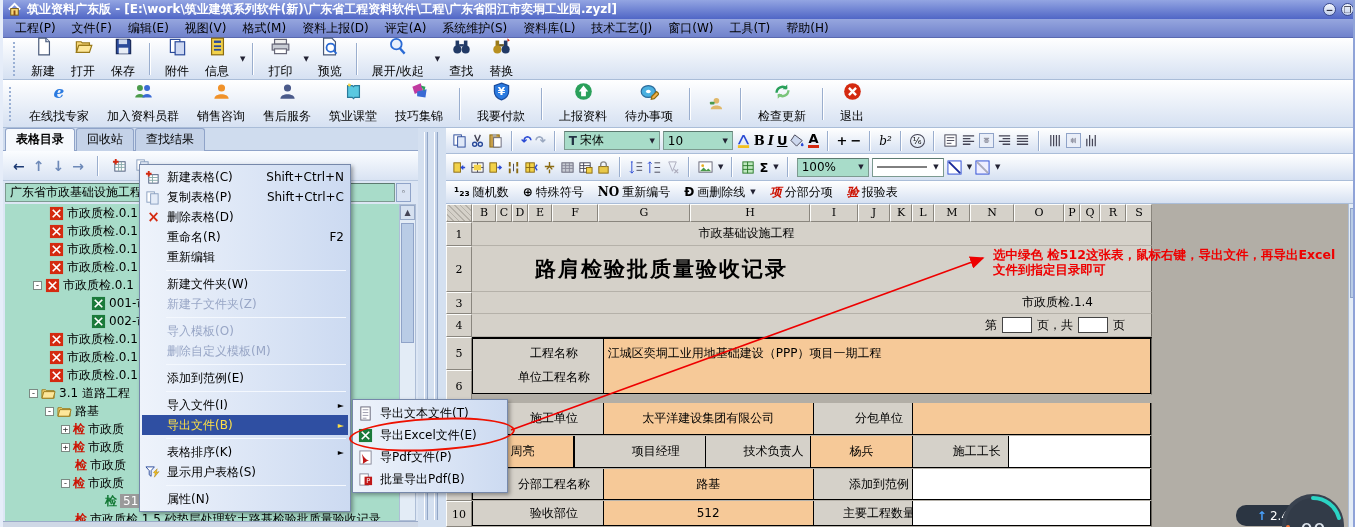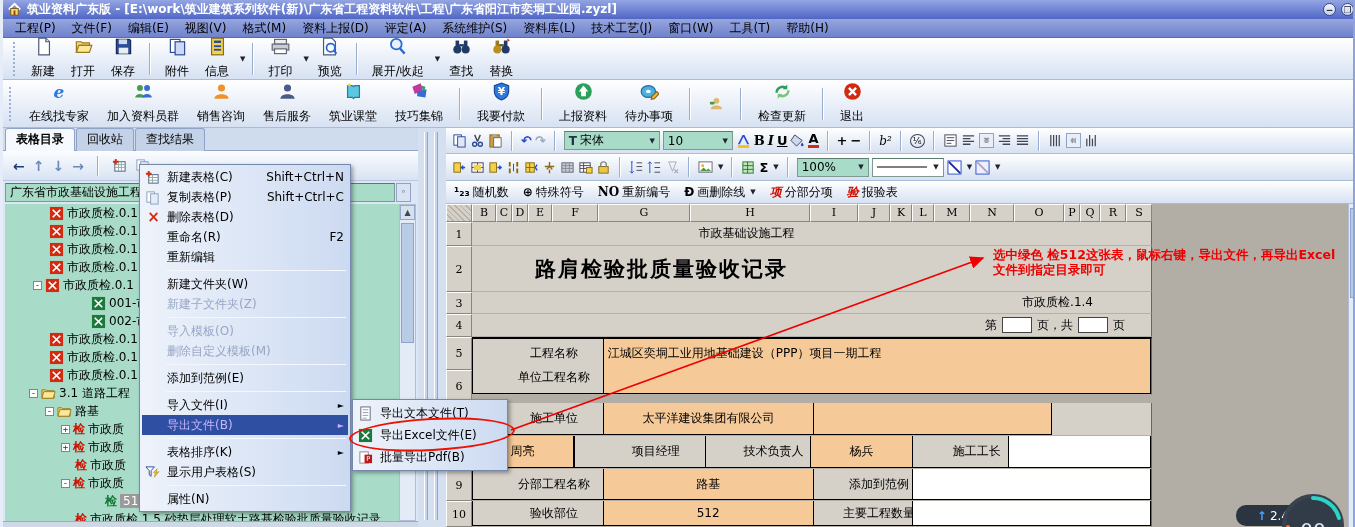--- a/index.html
+++ b/index.html
@@ -82,21 +82,21 @@
   #doc-vscroll { left:1345px; top:204px; width:10px; height:323px; background:#e3ecf6; border-left:1px solid #aebed6; }
 
   
   .menu-pop { background:linear-gradient(90deg,#eef3fb,#ccdaf1); border:1px solid #7688aa; box-shadow:2px 2px 4px rgba(0,0,0,.35); padding:2px; }
   #ctx { left:136px; top:164px; width:212px; z-index:30; }
   #sub { left:349px; top:399px; width:156px; z-index:31; }
   .mi { height:20px; display:flex; align-items:center; gap:5px; padding:0 4px 0 3px; }
   .mi .mico { width:17px; text-align:center; flex:none; }
   .mi .sc { margin-left:auto; }
   .mi.dis { color:#98a6c6; }
-  .mi.hl { background:#2f4fa2; color:#c4b5fd; }
+  .mi.hl { background:#2f4fa2; color:#fde047; }
   .mi .subarr { margin-left:auto; font-size:8px; }
   .msep { height:1px; background:#a9bbd6; border-bottom:1px solid #f4f8fe; margin:3px 2px 3px 24px; }
   .xmark { color:#d42a10; font-weight:bold; font-size:15px; line-height:13px; }
 
   
   #annot { left:990px; top:247px; width:360px; color:#ee0000; font-weight:bold; font-size:12.5px; line-height:15px; z-index:40; }
   #redellipse { left:346px; top:418px; width:166px; height:33px; border:2px solid #ee1100; border-radius:50%; transform:rotate(-3deg); z-index:41; }
   #overlay { left:0; top:0; width:1355px; height:527px; z-index:39; pointer-events:none; }
 
   
@@ -745,20 +745,23 @@
     </div>
 
     <div class="rncol" style="top:199px;height:33px">7</div>
     <div class="srow" style="top:199px;height:33px">
       <div class="cell clabel" style="width:132px;border-left:1px solid #000">
           <span>施工单位</span>
         </div>
       <div class="cell cval" style="width:210px">
           <span>太平洋建设集团有限公司</span>
         </div>
+      <div class="cell clabel" style="width:100px">
+          <span>分包单位</span>
+        </div>
       <div class="cell cval" style="width:238px">
           <span></span>
         </div>
     </div>
 
     <div class="rncol" style="top:232px;height:33px">8</div>
     <div class="srow" style="top:232px;height:33px">
       <div class="cell cval" style="width:102px">
           <span>周亮</span>
         </div>
@@ -918,20 +921,29 @@
         <span>导出文本文件(T)</span>
       </div>
     <div class="mi" style="height:22px">
         <span class="mico">
           <svg class="ic16" viewBox="0 0 16 16">
             <rect x="1" y="1" width="14" height="14" fill="#1a7a3a"></rect>
             <path d="M4 4l8 8M12 4l-8 8" stroke="#fff" stroke-width="1.8"></path>
           </svg>
         </span>
         <span>导出Excel文件(E)</span>
+      </div>
+    <div class="mi" style="height:22px">
+        <span class="mico">
+          <svg class="ic16" viewBox="0 0 16 16">
+            <rect x="2" y="1" width="12" height="14" fill="#fff" stroke="#889"></rect>
+            <path d="M4 4c4 6 6 7 8 7-3 1-6 3-7 4 1-3 0-8-1-11z" fill="#c01818"></path>
+          </svg>
+        </span>
+        <span>导Pdf文件(P)</span>
       </div>
     <div class="mi" style="height:22px">
         <span class="mico">
           <svg class="ic16" viewBox="0 0 16 16">
             <rect x="2" y="2" width="9" height="12" fill="#fff" stroke="#889"></rect>
             <rect x="7" y="5" width="8" height="9" fill="#c01818"></rect>
             <text x="11" y="12" font-size="7" fill="#fff" text-anchor="middle">P</text>
           </svg>
         </span>
         <span>批量导出Pdf(B)</span>

